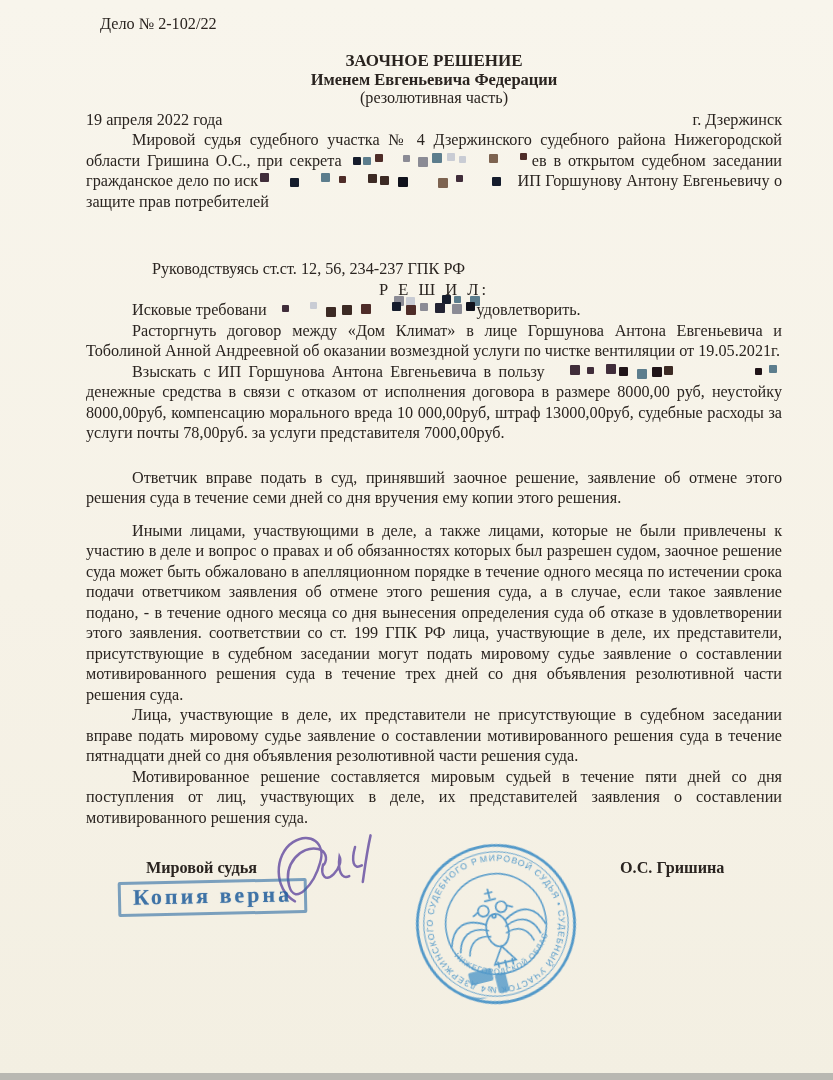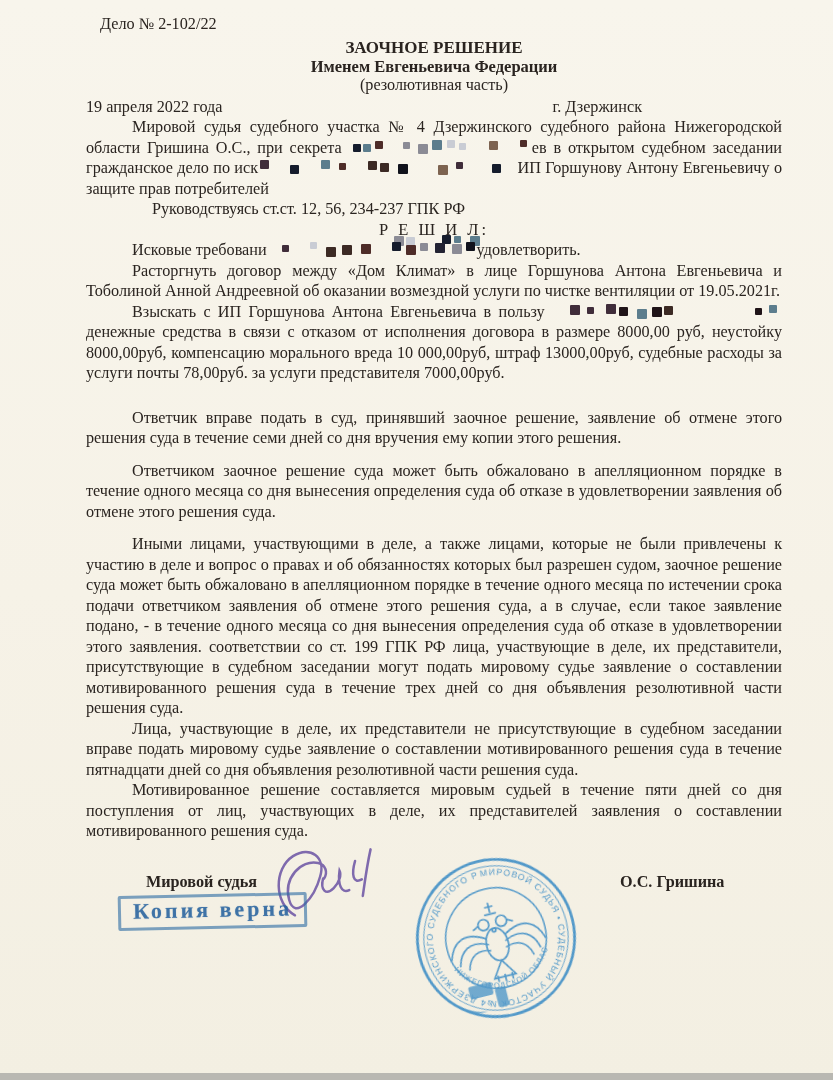--- a/index.html
+++ b/index.html
@@ -15,29 +15,29 @@
     background:linear-gradient(180deg,#f8f5ec 0%, #f6f2e7 55%, #f3efe2 100%);
     font-family:"Liberation Serif","DejaVu Serif",serif;
     color:var(--ink);
   }
   .doc{
     position:relative;
     padding:14px 51px 0 86px;
     font-size:16.2px;
     line-height:20.5px;
   }
-  .case-number{padding-left:14px;margin-bottom:3px;}
+  .case-number{padding-left:14px;margin-bottom:16px;}
   .title-block{text-align:center;}
   .doc-title{font-weight:bold;font-size:17px;line-height:19px;}
   .doc-subtitle{font-weight:bold;font-size:16.5px;line-height:19px;}
   .doc-subtitle2{font-size:16.2px;line-height:19px;}
   .date-row{display:flex;margin-top:2px;}
-  .date-city{margin-left:auto;margin-right:140px;}
+  .date-city{margin-left:auto;}
   .para{text-align:justify;text-indent:46px;}
-  .para.law-indent{text-align:left;text-indent:66px;}
+  .para.law-indent{text-align:left;text-indent:66px;margin-top:47px;}
   .para.gap-lg{margin-top:24px;}
   .para.gap-sm{margin-top:12px;}
   .resolution{position:relative;text-align:center;font-size:16.5px;letter-spacing:3px;line-height:20.5px;}
   .resolution .res-redact-holder{position:absolute;left:44%;top:10px;}
   .redaction{display:inline-block;position:relative;height:15px;vertical-align:-2px;}
   .redaction i{position:absolute;display:block;border-radius:1px;}
   
   .sig-area{position:relative;height:214px;margin-top:12px;}
   .judge-label{position:absolute;left:60px;top:18px;font-weight:bold;}
   .judge-name{position:absolute;left:534px;top:18px;font-weight:bold;}
@@ -84,21 +84,20 @@
   <div class="resolution">
     <span>Р Е Ш И Л:</span>
     <span class="res-redact-holder" id="res-redact"><span class="redaction" style="width: 95px;"><i style="left: 2px; top: 4px; width: 10px; height: 10px; background: rgb(139, 139, 149);"></i><i style="left: 14px; top: 5px; width: 9px; height: 9px; background: rgb(201, 204, 212);"></i><i style="left: 50px; top: 3px; width: 9px; height: 9px; background: rgb(21, 28, 44);"></i><i style="left: 62px; top: 4px; width: 7px; height: 7px; background: rgb(92, 125, 141);"></i><i style="left: 78px; top: 4px; width: 10px; height: 10px; background: rgb(92, 125, 141);"></i></span></span>
   </div>
 
   <div id="paras-after">
       <p class="para">Исковые требовани<span class="redaction" style="width: 210px;"><i style="left: 15px; top: 3px; width: 7px; height: 7px; background: rgb(64, 45, 58);"></i><i style="left: 43px; top: 0px; width: 7px; height: 7px; background: rgb(201, 204, 212);"></i><i style="left: 59px; top: 5px; width: 10px; height: 10px; background: rgb(60, 42, 36);"></i><i style="left: 75px; top: 3px; width: 10px; height: 10px; background: rgb(60, 42, 36);"></i><i style="left: 94px; top: 2px; width: 10px; height: 10px; background: rgb(78, 44, 40);"></i><i style="left: 125px; top: 0px; width: 9px; height: 9px; background: rgb(21, 28, 44);"></i><i style="left: 139px; top: 3px; width: 10px; height: 10px; background: rgb(78, 44, 40);"></i><i style="left: 153px; top: 1px; width: 8px; height: 8px; background: rgb(139, 139, 149);"></i><i style="left: 168px; top: 1px; width: 10px; height: 10px; background: rgb(35, 35, 51);"></i><i style="left: 185px; top: 2px; width: 10px; height: 10px; background: rgb(139, 139, 149);"></i><i style="left: 199px; top: 0px; width: 9px; height: 9px; background: rgb(16, 18, 28);"></i></span>удовлетворить.</p>
       <p class="para">Расторгнуть договор между «Дом Климат» в лице Горшунова Антона Евгеньевича и Тоболиной Анной Андреевной об оказании возмездной услуги по чистке вентиляции от 19.05.2021г.</p>
       <p class="para">Взыскать с ИП Горшунова Антона Евгеньевича в пользу <span class="redaction" style="width: 230px;"><i style="left: 18px; top: 1px; width: 10px; height: 10px; background: rgb(64, 45, 58);"></i><i style="left: 35px; top: 3px; width: 7px; height: 7px; background: rgb(64, 45, 58);"></i><i style="left: 54px; top: 0px; width: 10px; height: 10px; background: rgb(64, 45, 58);"></i><i style="left: 67px; top: 3px; width: 9px; height: 9px; background: rgb(32, 20, 24);"></i><i style="left: 85px; top: 5px; width: 10px; height: 10px; background: rgb(92, 125, 141);"></i><i style="left: 100px; top: 3px; width: 10px; height: 10px; background: rgb(32, 20, 24);"></i><i style="left: 112px; top: 2px; width: 9px; height: 9px; background: rgb(60, 42, 36);"></i><i style="left: 203px; top: 4px; width: 7px; height: 7px; background: rgb(32, 20, 24);"></i><i style="left: 217px; top: 1px; width: 8px; height: 8px; background: rgb(92, 125, 141);"></i></span> денежные средства в связи с отказом от исполнения договора в размере 8000,00 руб, неустойку 8000,00руб, компенсацию морального вреда 10 000,00руб, штраф 13000,00руб, судебные расходы за услуги почты 78,00руб. за услуги представителя 7000,00руб.</p>
       <p class="para gap-lg">Ответчик вправе подать в суд, принявший заочное решение, заявление об отмене этого решения суда в течение семи дней со дня вручения ему копии этого решения.</p>
-      <p class="para gap-sm">Ответчиком заочное решение суда может быть обжаловано в апелляционном порядке в течение одного месяца со дня вынесения определения суда об отказе в удовлетворении заявления об отмене этого решения суда.</p>
       <p class="para gap-sm">Иными лицами, участвующими в деле, а также лицами, которые не были привлечены к участию в деле и вопрос о правах и об обязанностях которых был разрешен судом, заочное решение суда может быть обжаловано в апелляционном порядке в течение одного месяца по истечении срока подачи ответчиком заявления об отмене этого решения суда, а в случае, если такое заявление подано, - в течение одного месяца со дня вынесения определения суда об отказе в удовлетворении этого заявления. соответствии со ст. 199 ГПК РФ лица, участвующие в деле, их представители, присутствующие в судебном заседании могут подать мировому судье заявление о составлении мотивированного решения суда в течение трех дней со дня объявления резолютивной части решения суда.</p>
       <p class="para">Лица, участвующие в деле, их представители не присутствующие в судебном заседании вправе подать мировому судье заявление о составлении мотивированного решения суда в течение пятнадцати дней со дня объявления резолютивной части решения суда.</p>
       <p class="para">Мотивированное решение составляется мировым судьей в течение пяти дней со дня поступления от лиц, участвующих в деле, их представителей заявления о составлении мотивированного решения суда.</p>
     </div>
 
   <div class="sig-area">
     <span class="judge-label">Мировой судья</span>
     <span class="judge-name">О.С. Гришина</span>
 
     <svg class="signature-svg" viewBox="0 0 130 110" fill="none">

